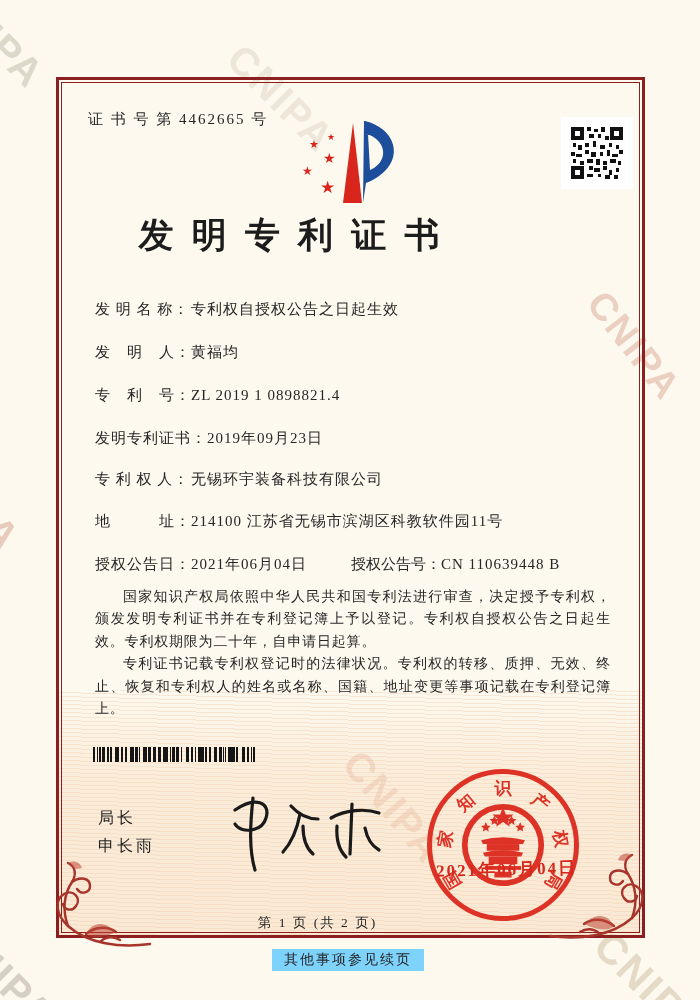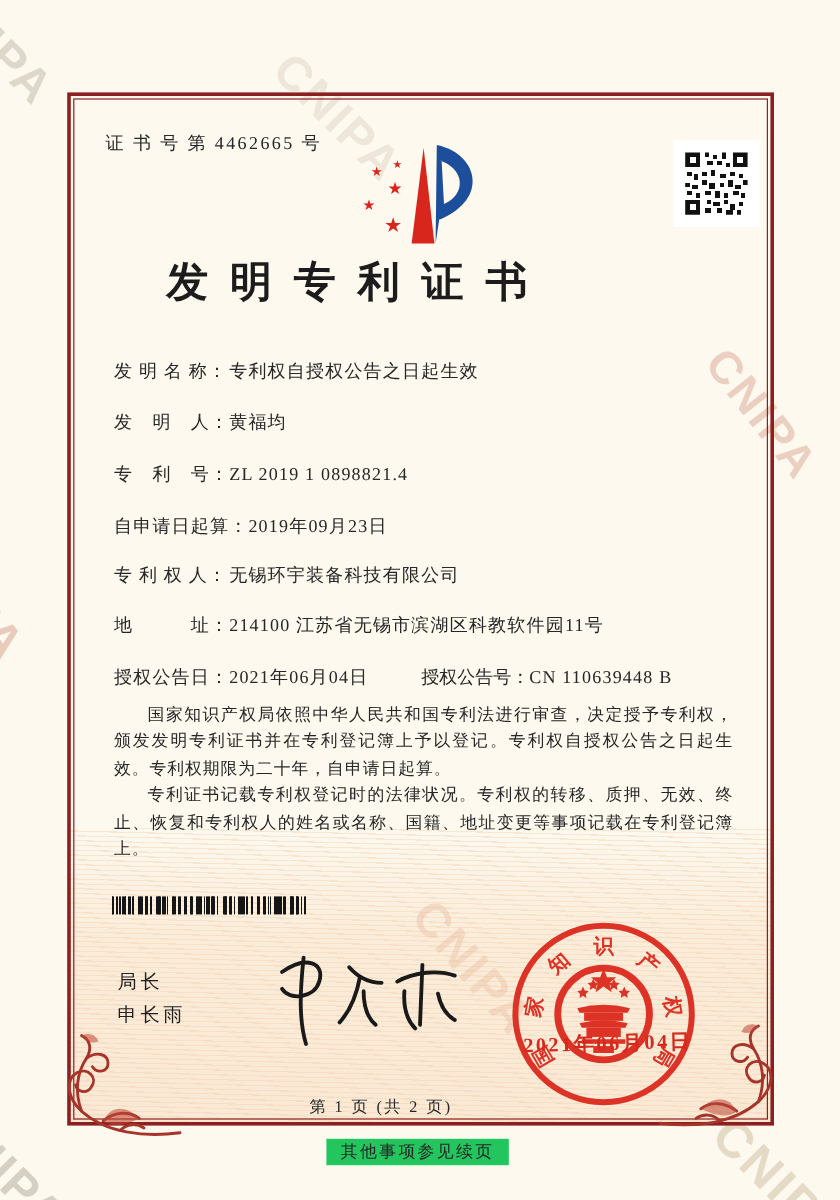--- a/index.html
+++ b/index.html
@@ -56,21 +56,21 @@
   .seal{position:absolute;left:427px;top:769px;width:152px;height:152px;opacity:.95;}
   .seal-ring{position:absolute;inset:0;border:5px solid #dc2a1e;border-radius:50%;box-sizing:border-box;}
   .seal-char{position:absolute;width:18px;height:18px;font-size:17px;font-weight:bold;color:#dc2a1e;
              text-align:center;line-height:18px;}
   .emblem{position:absolute;left:33px;top:26px;}
   .seal-date{position:absolute;left:436px;top:858px;font-size:17px;font-weight:bold;color:#d6281c;
              letter-spacing:2px;transform:rotate(-1.5deg);white-space:nowrap;}
 
   .pageinfo{position:absolute;left:56px;top:914px;width:523px;text-align:center;
             font-size:13.5px;color:#262626;letter-spacing:2px;}
-  .footnote{position:absolute;left:272px;top:949px;background:#22c55e;padding:2px 12px;
+  .footnote{position:absolute;left:272px;top:949px;background:#7dd3fc;padding:2px 12px;
             font-size:14px;color:#262626;letter-spacing:2px;text-align:center;}
 
   .flourish{position:absolute;}
   .flourish.left{left:42px;top:858px;}
   .flourish.right{left:548px;top:850px;transform:scaleX(-1);}
 </style>
 </head>
 <body>
 
 <div id="page">
@@ -156,21 +156,21 @@
   <div class="frow" style="top:300px">
     <span class="flabel">发 明 名 称：</span><span class="fvalue">专利权自授权公告之日起生效</span>
   </div>
   <div class="frow" style="top:343px">
     <span class="flabel">发　明　人：</span><span class="fvalue">黄福均</span>
   </div>
   <div class="frow" style="top:386px">
     <span class="flabel">专　利　号：</span><span class="fvalue">ZL 2019 1 0898821.4</span>
   </div>
   <div class="frow" style="top:429px">
-    <span class="flabel">自申请日起算：</span><span class="fvalue">2019年09月23日</span>
+    <span class="flabel">发明专利证书：</span><span class="fvalue">2019年09月23日</span>
   </div>
   <div class="frow" style="top:470px">
     <span class="flabel">专 利 权 人：</span><span class="fvalue">无锡环宇装备科技有限公司</span>
   </div>
   <div class="frow" style="top:512px">
     <span class="flabel">地　　　址：</span><span class="fvalue">214100 江苏省无锡市滨湖区科教软件园11号</span>
   </div>
   <div class="frow" style="top:555px">
     <span class="flabel">授权公告日：</span><span class="fvalue">2021年06月04日</span><span class="second">授权公告号：</span><span class="fvalue">CN 110639448 B</span>
   </div>

